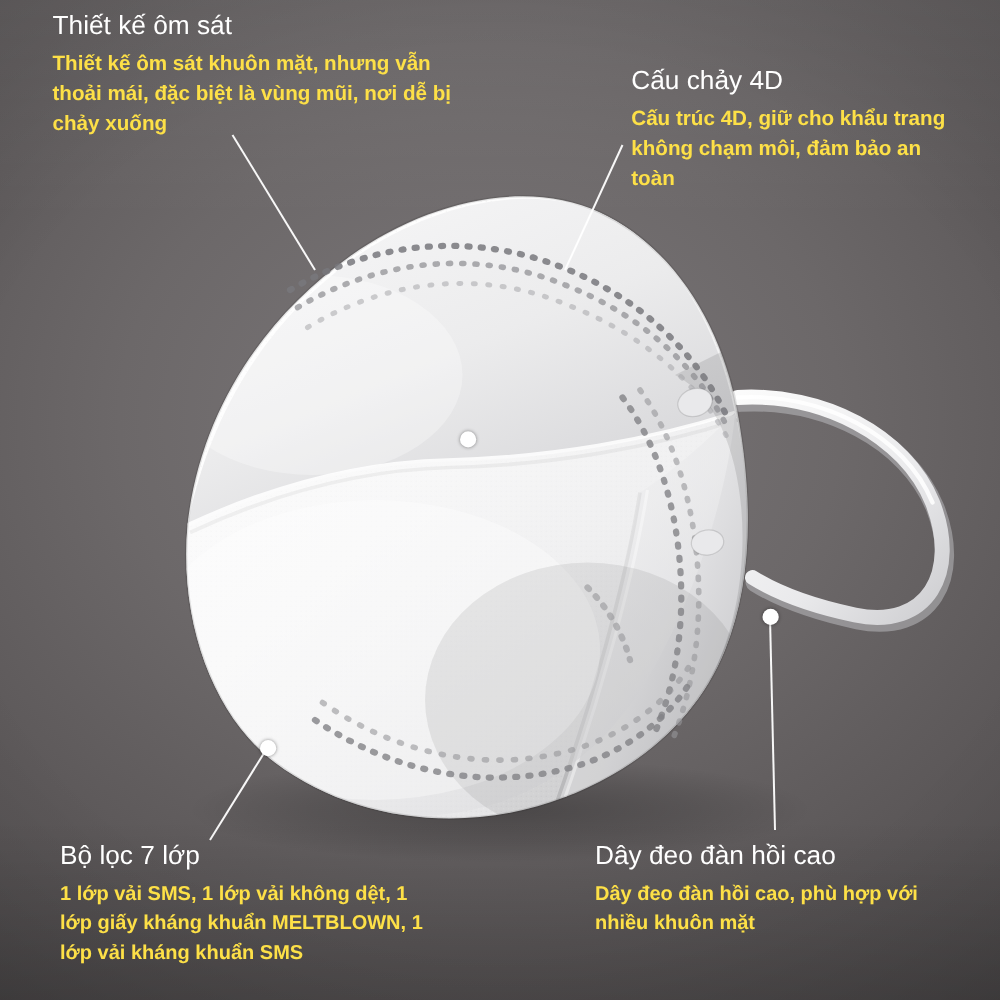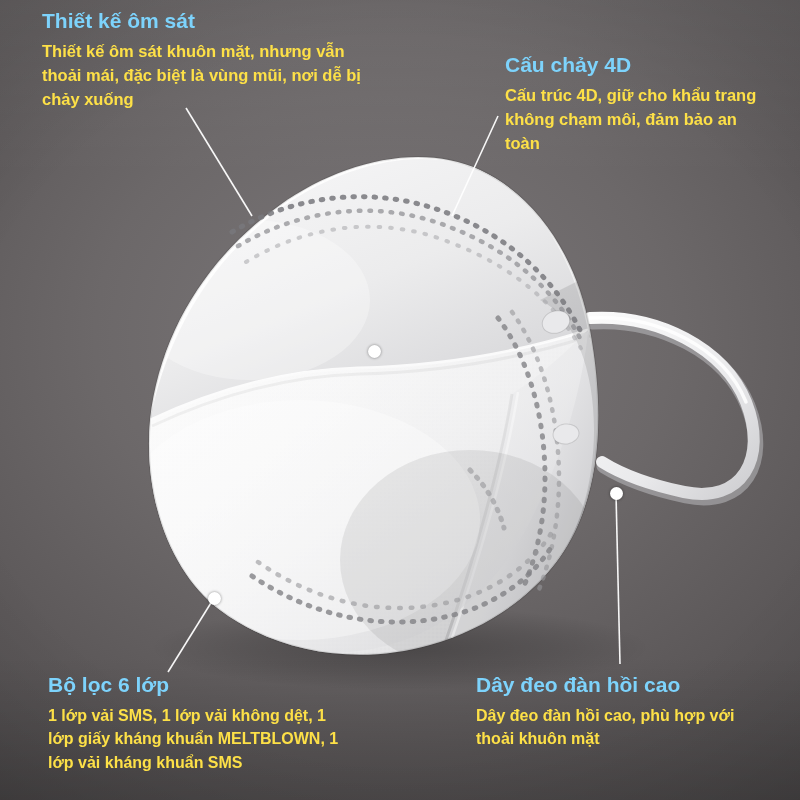--- a/index.html
+++ b/index.html
@@ -46,23 +46,23 @@
     width: 800px;
     height: 800px;
     pointer-events: none;
   }
 
   
   .callout {
     position: absolute;
   }
   .callout .title {
-    color: #7dd3fc;
+    color: #ffffff;
     font-size: 21px;
-    font-weight: bold;
+    font-weight: normal;
     line-height: 1.25;
     margin: 0 0 6px 0;
     white-space: nowrap;
   }
   .callout .body {
     color: #fde047;
     font-size: 16.5px;
     line-height: 1.45;
     margin: 0;
     font-weight: bold;
@@ -227,22 +227,22 @@
     <p class="title">Thiết kế ôm sát</p>
     <p class="body">Thiết kế ôm sát khuôn mặt, nhưng vẫn thoải mái, đặc biệt là vùng mũi, nơi dễ bị chảy xuống</p>
   </div>
 
   <div class="callout" id="callout-4d">
     <p class="title">Cấu chảy 4D</p>
     <p class="body">Cấu trúc 4D, giữ cho khẩu trang không chạm môi, đảm bảo an toàn</p>
   </div>
 
   <div class="callout small" id="callout-filter">
-    <p class="title">Bộ lọc 6 lớp</p>
+    <p class="title">Bộ lọc 7 lớp</p>
     <p class="body">1 lớp vải SMS, 1 lớp vải không dệt, 1 lớp giấy kháng khuẩn MELTBLOWN, 1 lớp vải kháng khuẩn SMS</p>
   </div>
 
   <div class="callout small" id="callout-strap">
     <p class="title">Dây đeo đàn hồi cao</p>
-    <p class="body">Dây đeo đàn hồi cao, phù hợp với thoải khuôn mặt</p>
+    <p class="body">Dây đeo đàn hồi cao, phù hợp với nhiều khuôn mặt</p>
   </div>
 
 </div>
 
 </body></html>

